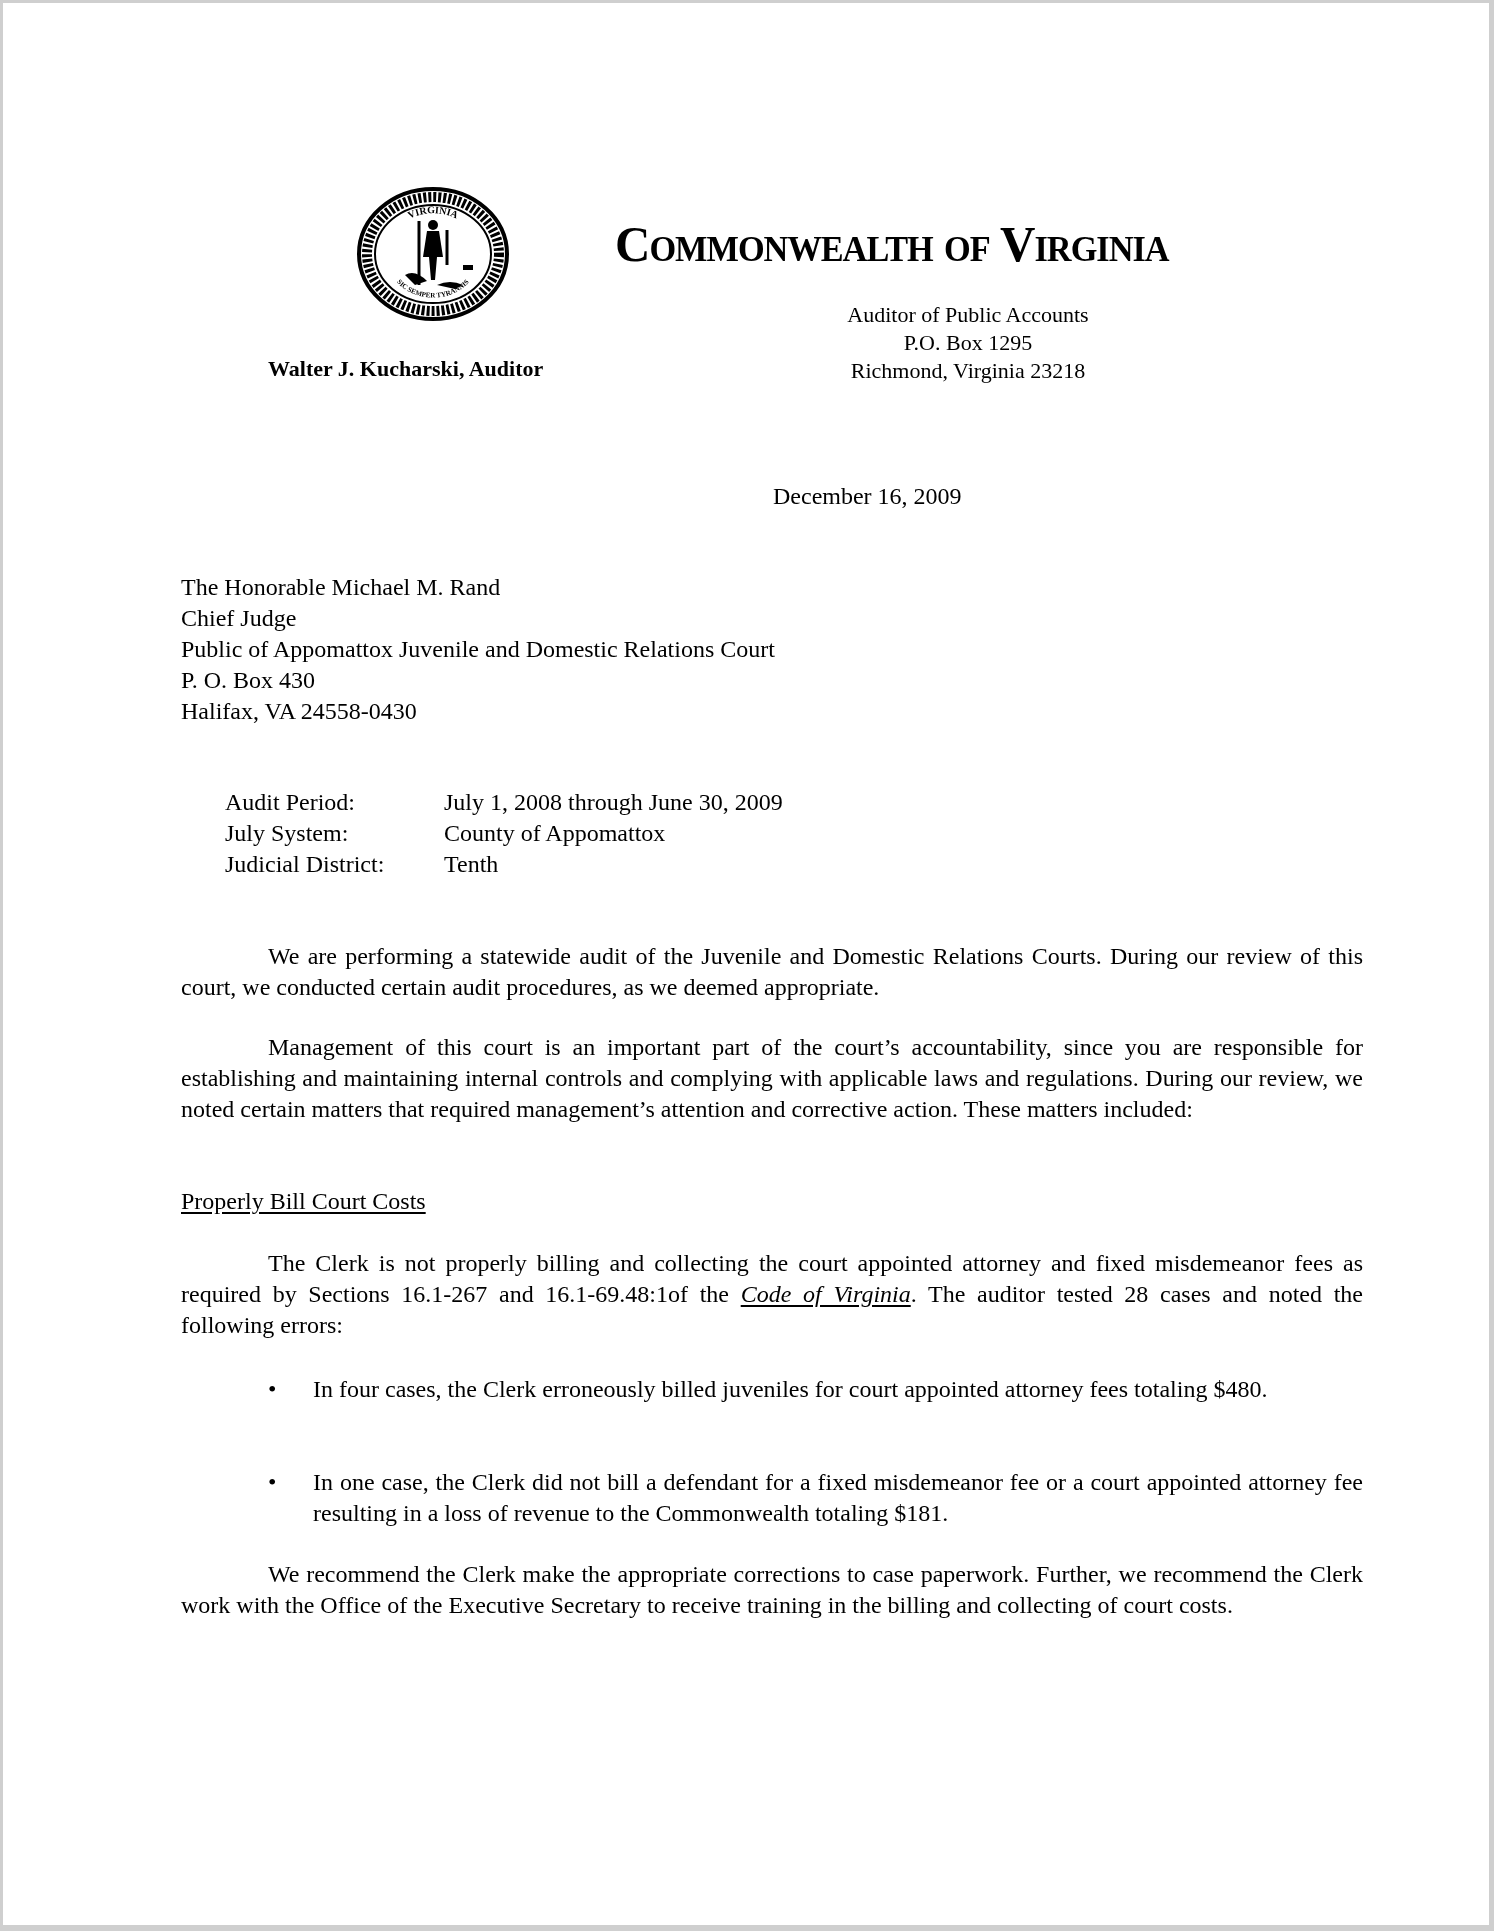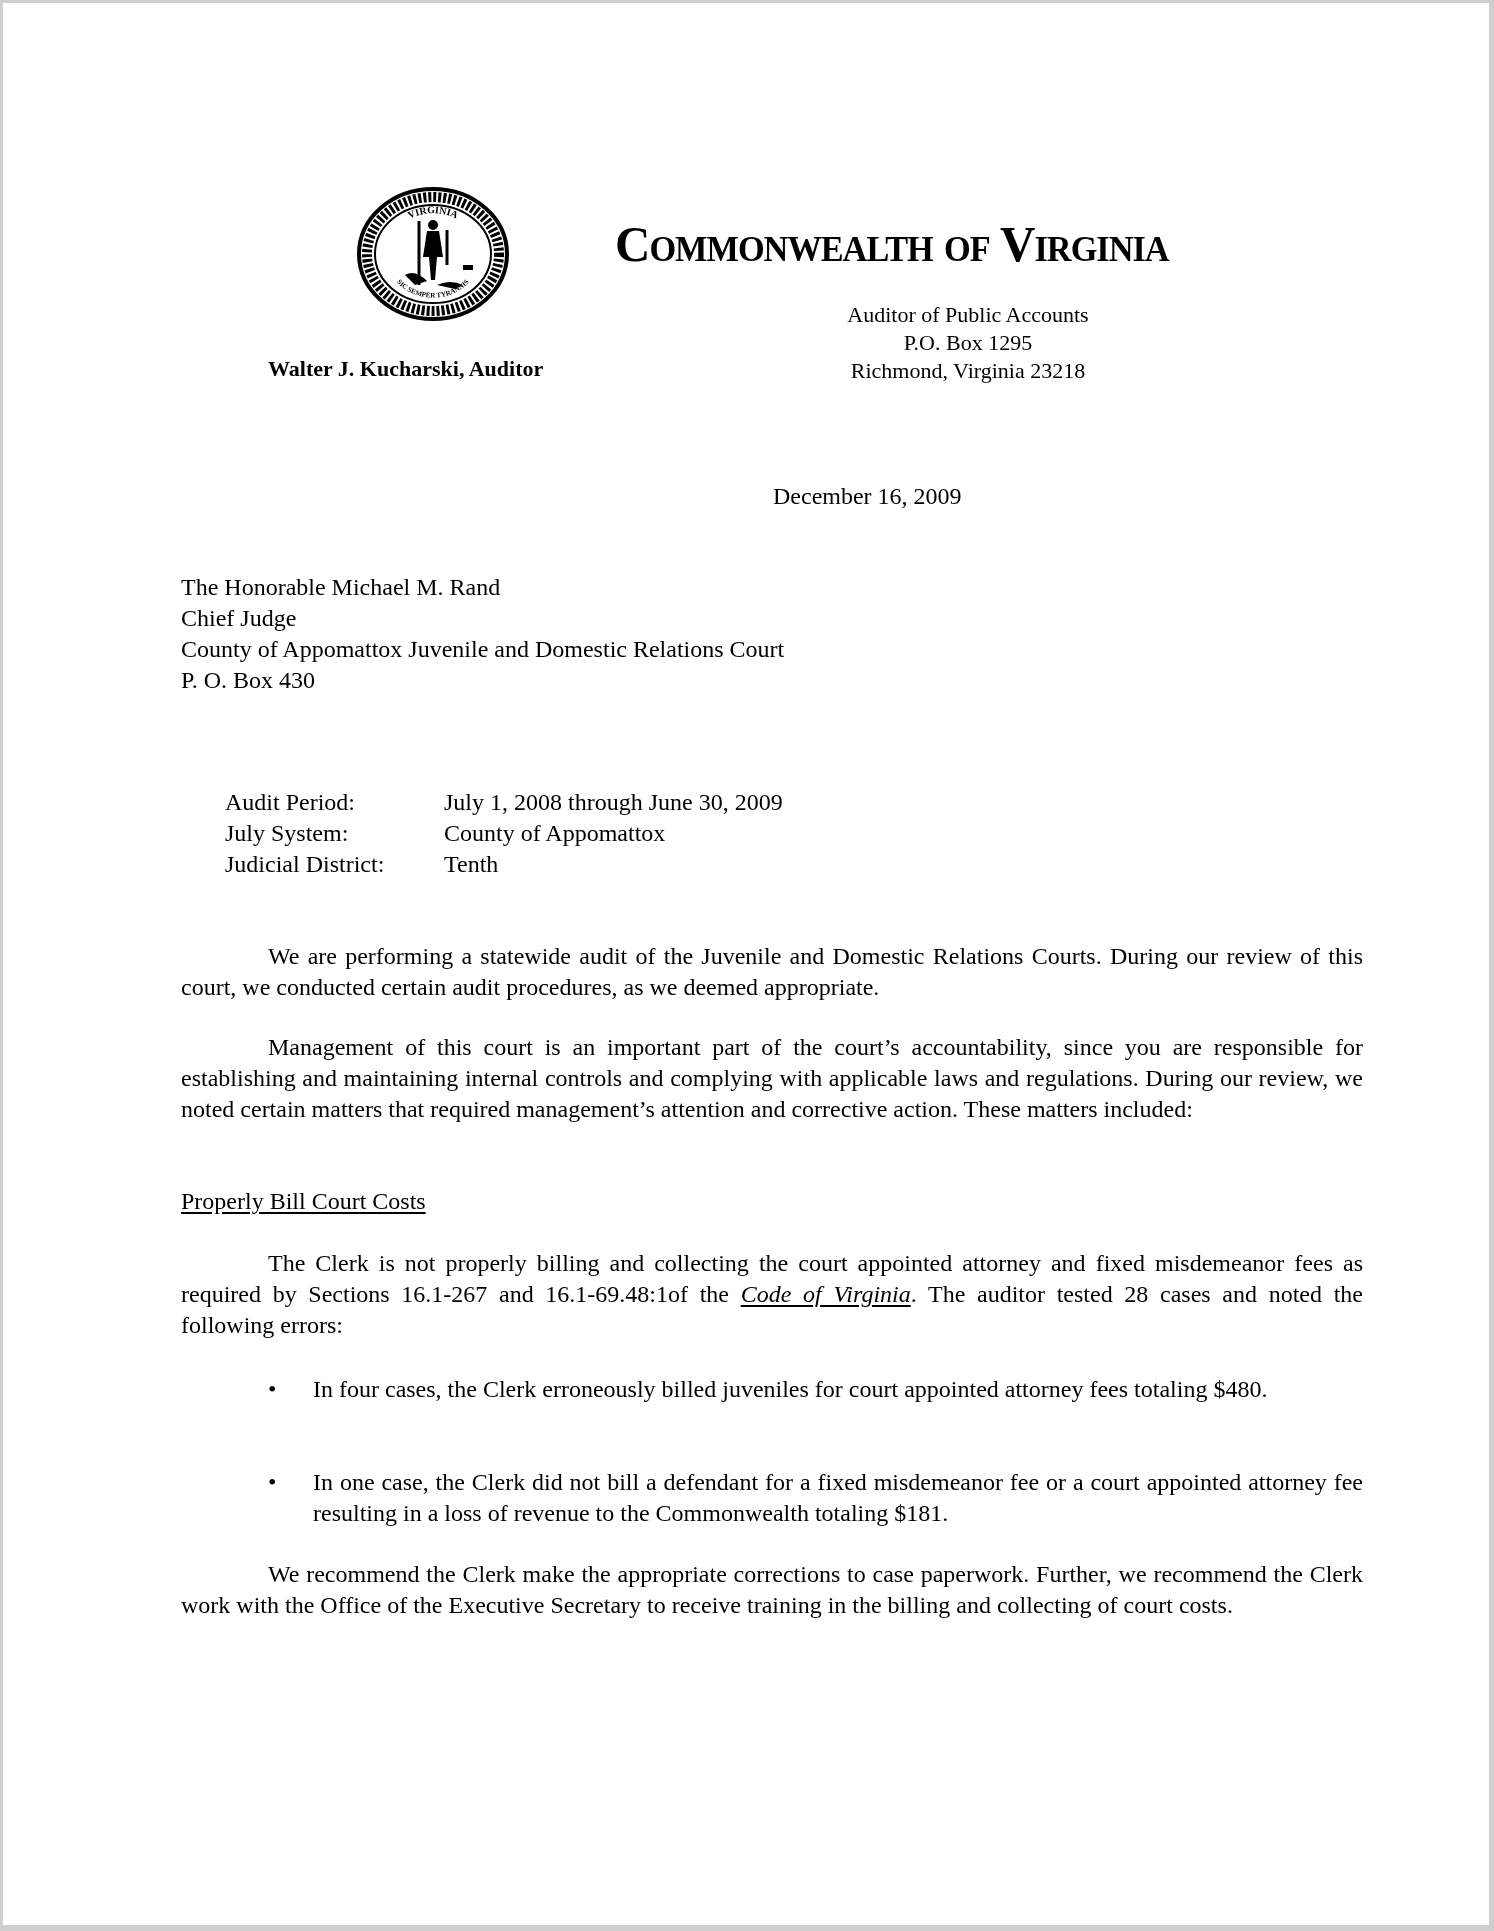--- a/index.html
+++ b/index.html
@@ -89,22 +89,23 @@
     <div>Richmond, Virginia 23218</div>
   </div>
 
   <div class="signature abs">Walter J. Kucharski, Auditor</div>
 
   <div class="abs body-text date">December 16, 2009</div>
 
   <div class="recipient body-text">
     <div>The Honorable Michael M. Rand</div>
     <div>Chief Judge</div>
-    <div>County of Appomattox Juvenile and Domestic Relations Court</div>
+    <div>Public of Appomattox Juvenile and Domestic Relations Court</div>
     <div>P. O. Box 430</div>
+    <div>Halifax, VA 24558-0430</div>
   </div>
 
   <div class="audit body-text">
     <div class="row">
       <span class="label">Audit Period:</span>
       <span class="value">July 1, 2008 through June 30, 2009</span>
     </div>
     <div class="row">
       <span class="label">July System:</span>
       <span class="value">County of Appomattox</span>

